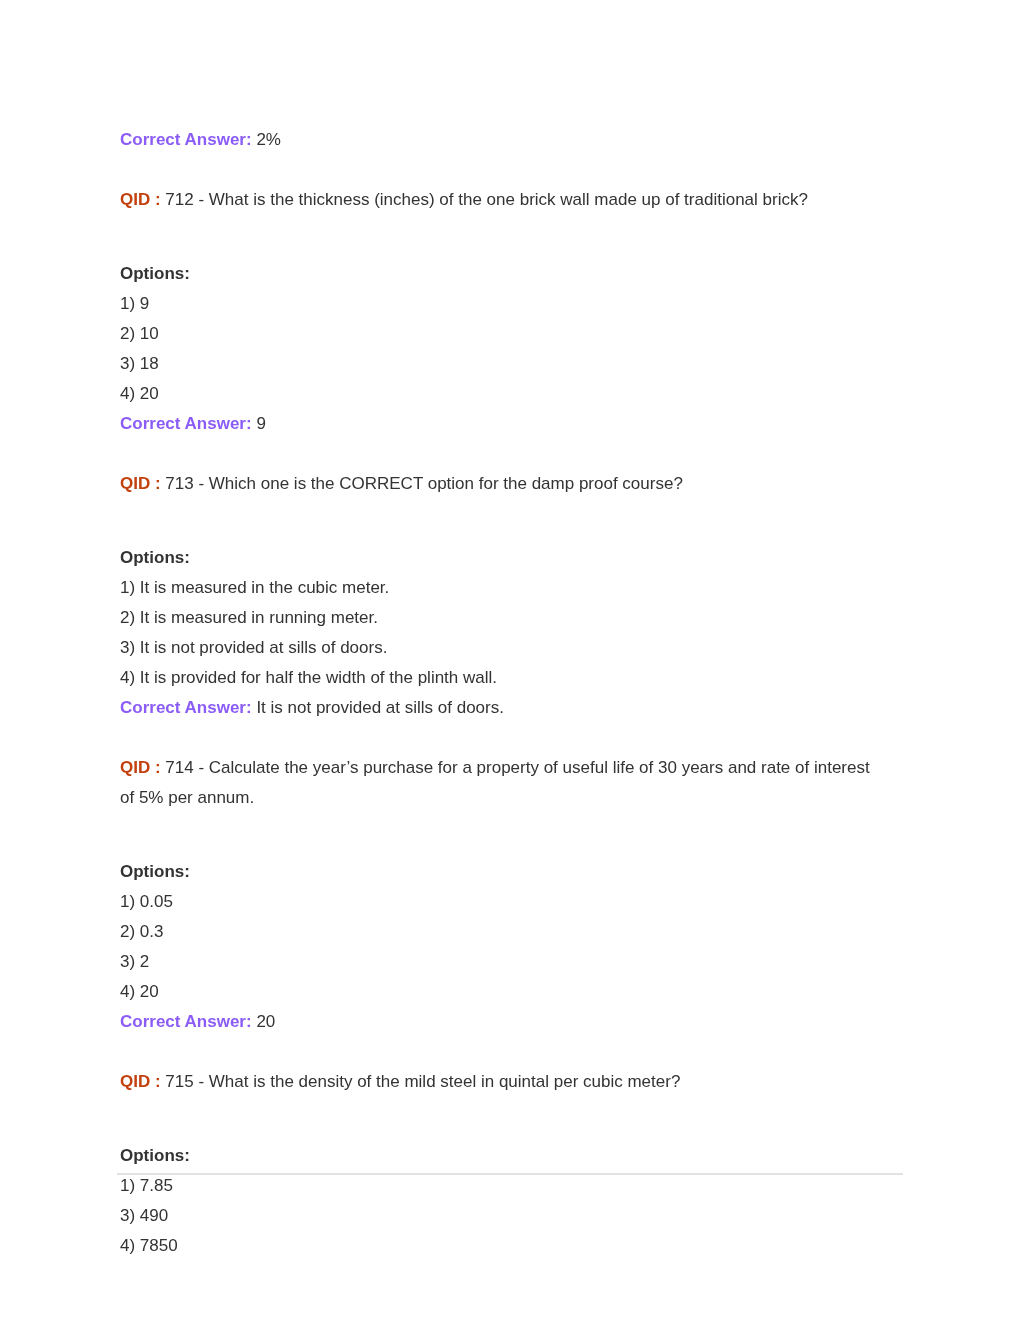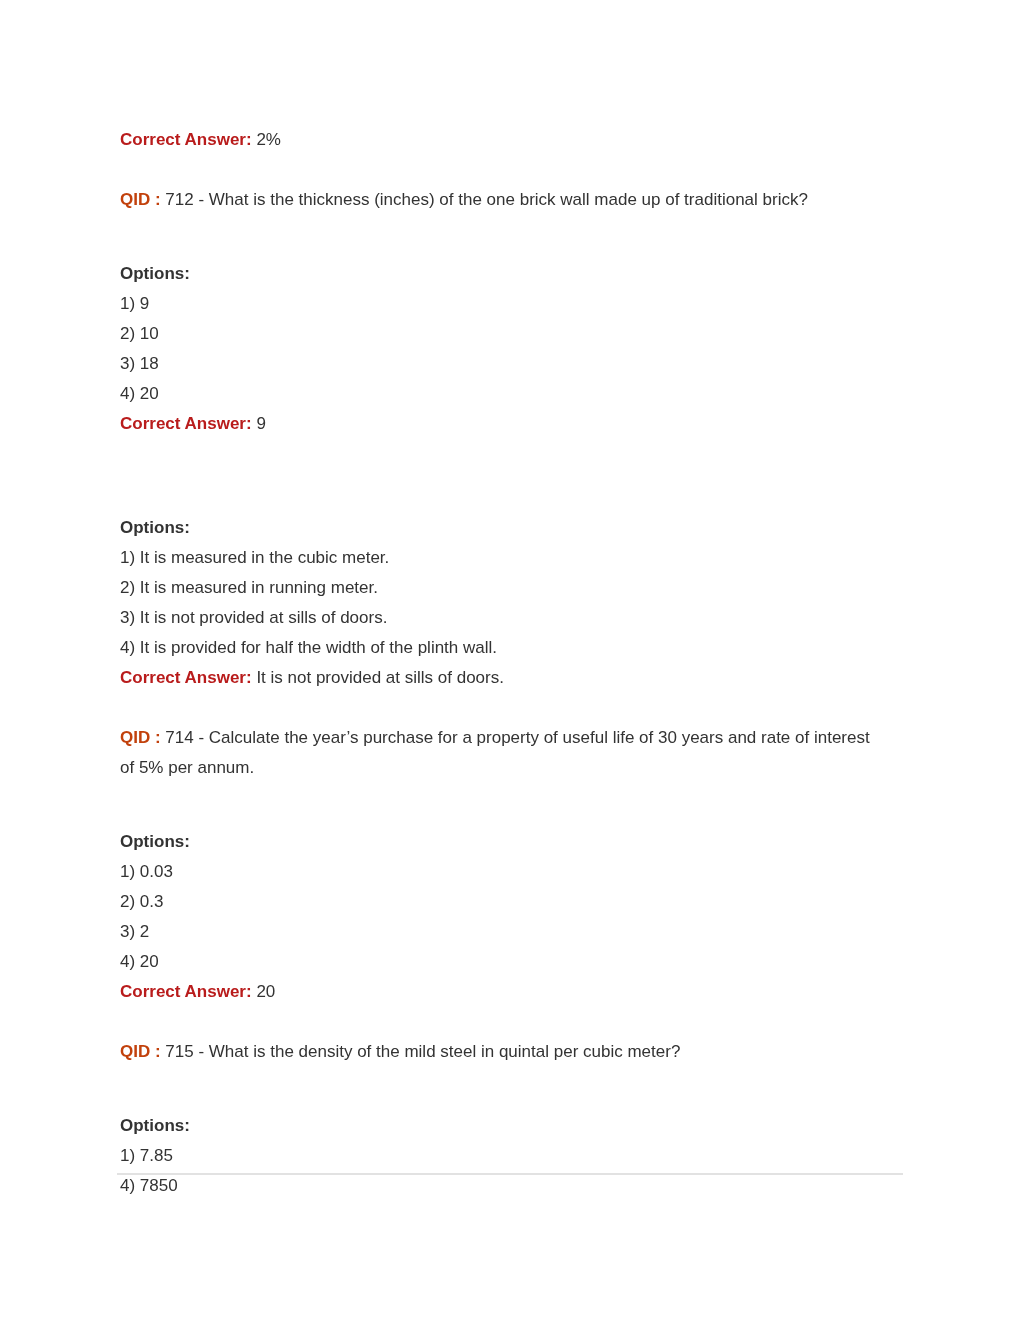--- a/index.html
+++ b/index.html
@@ -1,21 +1,21 @@
 <!DOCTYPE html>
 <html><head>
 <meta charset="utf-8">
 <style>
   html, body { margin:0; padding:0; background:#ffffff; }
   body { width:1020px; height:1320px; position:relative; overflow:hidden;
          font-family:"Liberation Sans", sans-serif; font-size:17px; color:#333333; }
   .page { position:absolute; left:120px; top:125px; width:760px; }
   .line { height:30px; line-height:30px; white-space:nowrap; }
   .wrap { white-space:normal; line-height:30px; }
-  .ans-label { color:#b91c1c; font-weight:bold;margin-top:44px; }
+  .ans-label { color:#8b5cf6; font-weight:bold;margin-top:44px; }
   .qid-label { font-weight:bold; color:#c2410c; }
   .opt-label { font-weight:bold;margin-top:44px; }
   .gap { height:30px; }
   .rule { position:absolute; left:117px; top:1173px; width:786px; height:2px; background:#e2e2e2; }
 </style>
 </head>
 <body>
 
 <div class="page">
 
@@ -36,53 +36,58 @@
     <div class="line">3) 18</div>
     <div class="line">4) 20</div>
     <div class="line">
       <span class="ans-label">Correct Answer:</span>
       <span>9</span>
     </div>
   </div>
   <div class="gap"></div>
 
   <div>
+    <div class="line">
+      <span class="qid-label">QID :</span>
+      <span>713</span><span> - Which one is the CORRECT option for the damp proof course?</span>
+    </div>
     <div class="line opt-label">Options:</div>
     <div class="line">1) It is measured in the cubic meter.</div>
     <div class="line">2) It is measured in running meter.</div>
     <div class="line">3) It is not provided at sills of doors.</div>
     <div class="line">4) It is provided for half the width of the plinth wall.</div>
     <div class="line">
       <span class="ans-label">Correct Answer:</span>
       <span>It is not provided at sills of doors.</span>
     </div>
   </div>
   <div class="gap"></div>
 
   <div>
     <div class="wrap" style="width:750px;">
       <span class="qid-label">QID :</span>
       <span>714</span><span> - Calculate the year’s purchase for a property of useful life of 30 years and rate of interest of 5% per annum.</span>
     </div>
     <div class="line opt-label">Options:</div>
-    <div class="line">1) 0.03</div>
+    <div class="line">1) 0.05</div>
     <div class="line">2) 0.3</div>
     <div class="line">3) 2</div>
     <div class="line">4) 20</div>
     <div class="line">
       <span class="ans-label">Correct Answer:</span>
       <span>20</span>
     </div>
   </div>
   <div class="gap"></div>
 
   <div>
     <div class="line">
       <span class="qid-label">QID :</span>
       <span>715</span><span> - What is the density of the mild steel in quintal per cubic meter?</span>
     </div>
     <div class="line opt-label">Options:</div>
     <div class="line">1) 7.85</div>
+    <div class="line">3) 490</div>
     <div class="line">4) 7850</div>
   </div>
 </div>
 
 <div class="rule"></div>
 
 </body></html>

